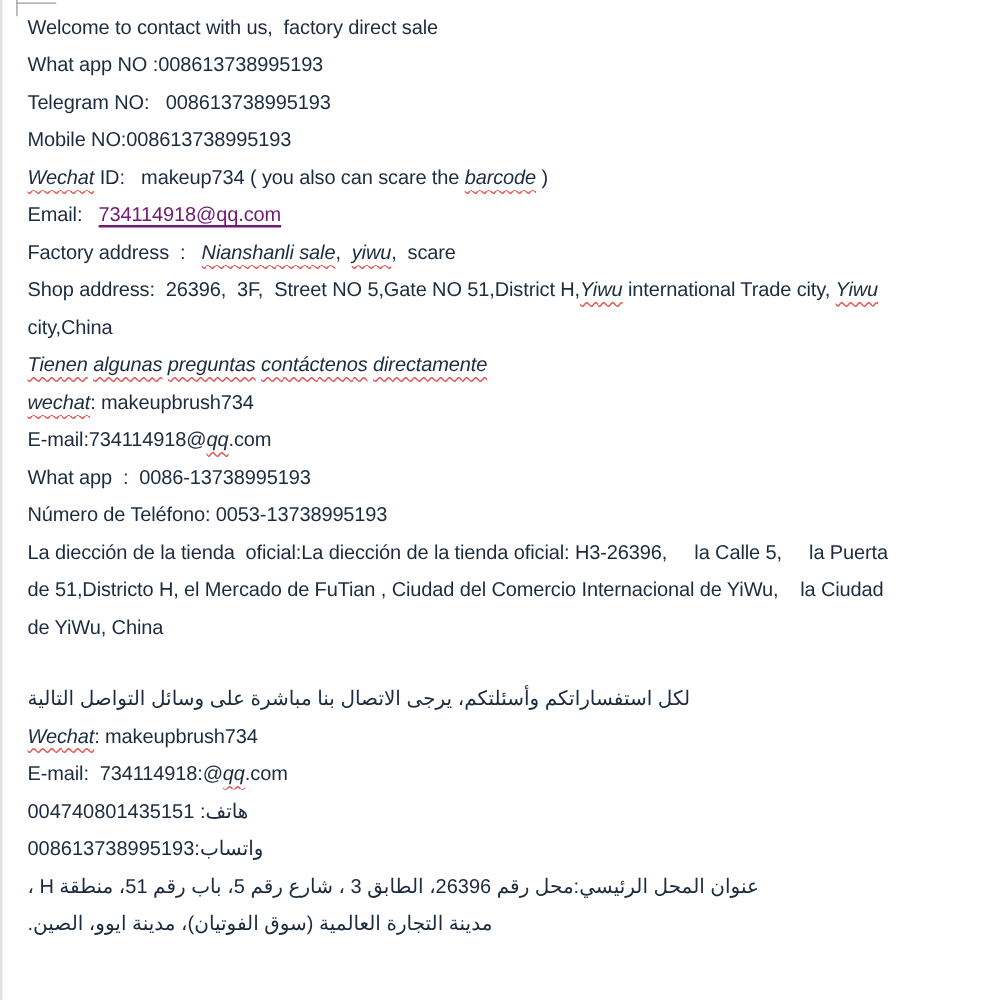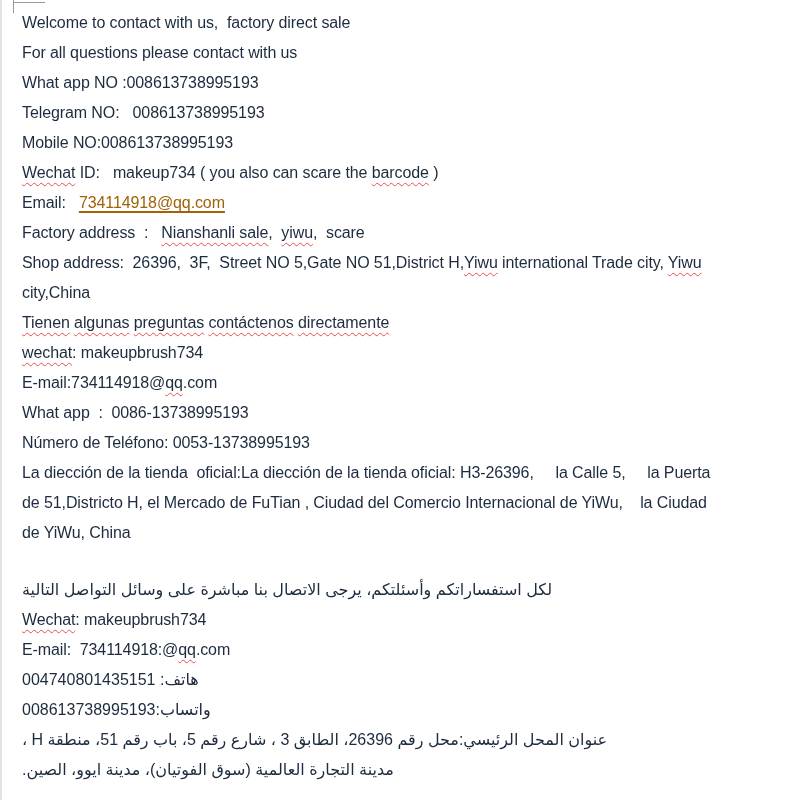--- a/index.html
+++ b/index.html
@@ -57,39 +57,39 @@
   .spacer {
     height: 27px;
   }
   .misspelled {
     text-decoration: underline;
     text-decoration-style: wavy;
     text-decoration-color: #e85050;
     text-decoration-thickness: 1px;
     text-underline-offset: 4px;
     text-decoration-skip-ink: none;
+    font-style: italic;
   }
   .link {
-    color: #a16207;
+    color: #701a75;
     text-decoration: underline;
     text-decoration-thickness: 2px;
     text-underline-offset: 3px;
     cursor: pointer;
   }
 </style>
 </head>
 <body>
 
 <div class="page-edge"></div>
 <div class="crop-v"></div>
 <div class="crop-h"></div>
 
 <div class="doc">
     <div class="line"><span>Welcome to contact with us,  factory direct sale</span></div>
-    <div class="line"><span>For all questions please contact with us</span></div>
     <div class="line"><span>What app NO :008613738995193</span></div>
     <div class="line"><span>Telegram NO:   008613738995193</span></div>
     <div class="line"><span>Mobile NO:008613738995193</span></div>
     <div class="line"><span class="misspelled">Wechat</span><span> ID:   makeup734 ( you also can scare the </span><span class="misspelled">barcode</span><span> )</span></div>
     <div class="line"><span>Email:   </span><span class="link">734114918@qq.com</span></div>
     <div class="line"><span>Factory address  :   </span><span class="misspelled">Nianshanli sale</span><span>,  </span><span class="misspelled">yiwu</span><span>,  scare</span></div>
     <div class="line"><span>Shop address:  26396,  3F,  Street NO 5,Gate NO 51,District H,</span><span class="misspelled">Yiwu</span><span> international Trade city, </span><span class="misspelled">Yiwu</span></div>
     <div class="line"><span>city,China</span></div>
     <div class="line"><span class="misspelled">Tienen</span><span> </span><span class="misspelled">algunas</span><span> </span><span class="misspelled">preguntas</span><span> </span><span class="misspelled">contáctenos</span><span> </span><span class="misspelled">directamente</span></div>
     <div class="line"><span class="misspelled">wechat</span><span>: makeupbrush734</span></div>

